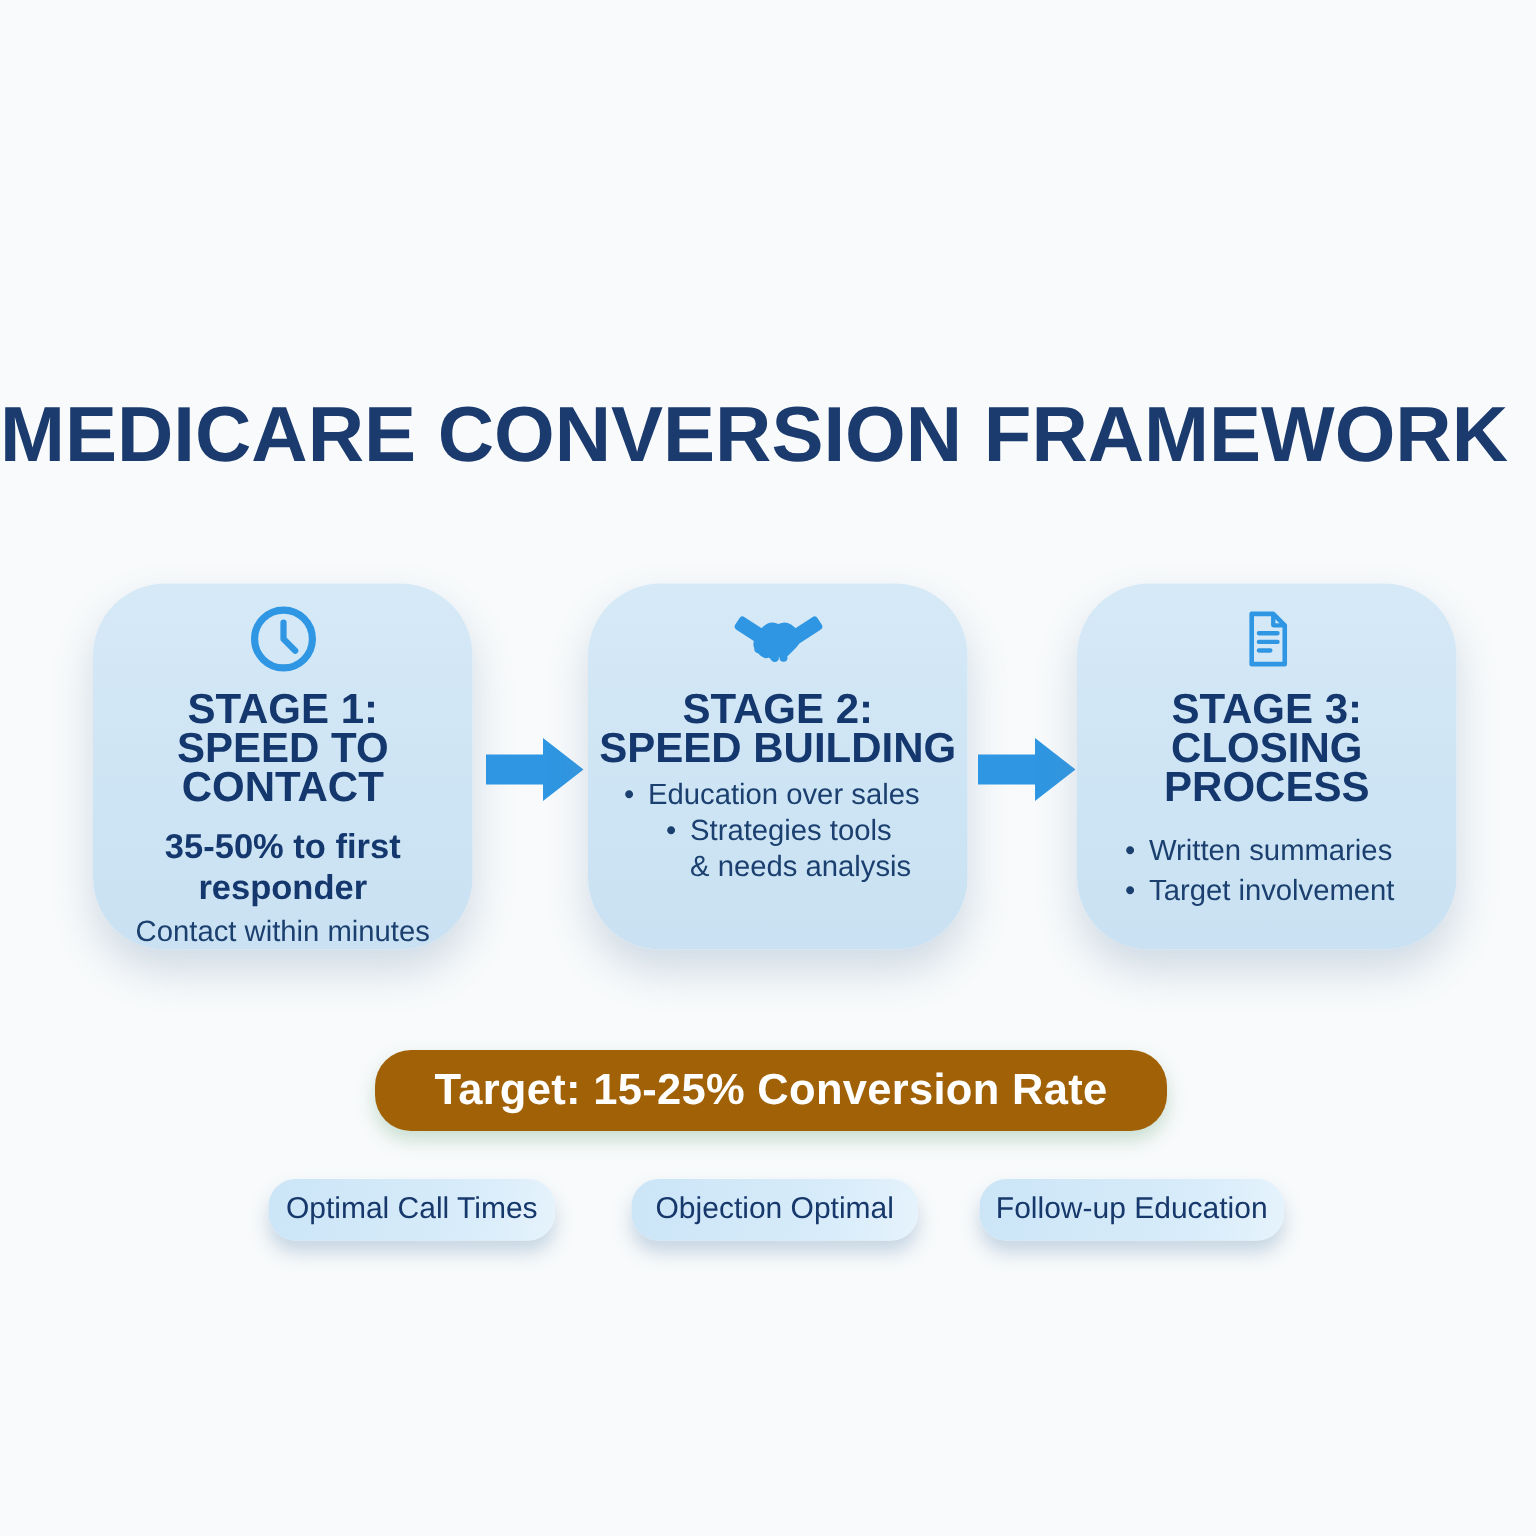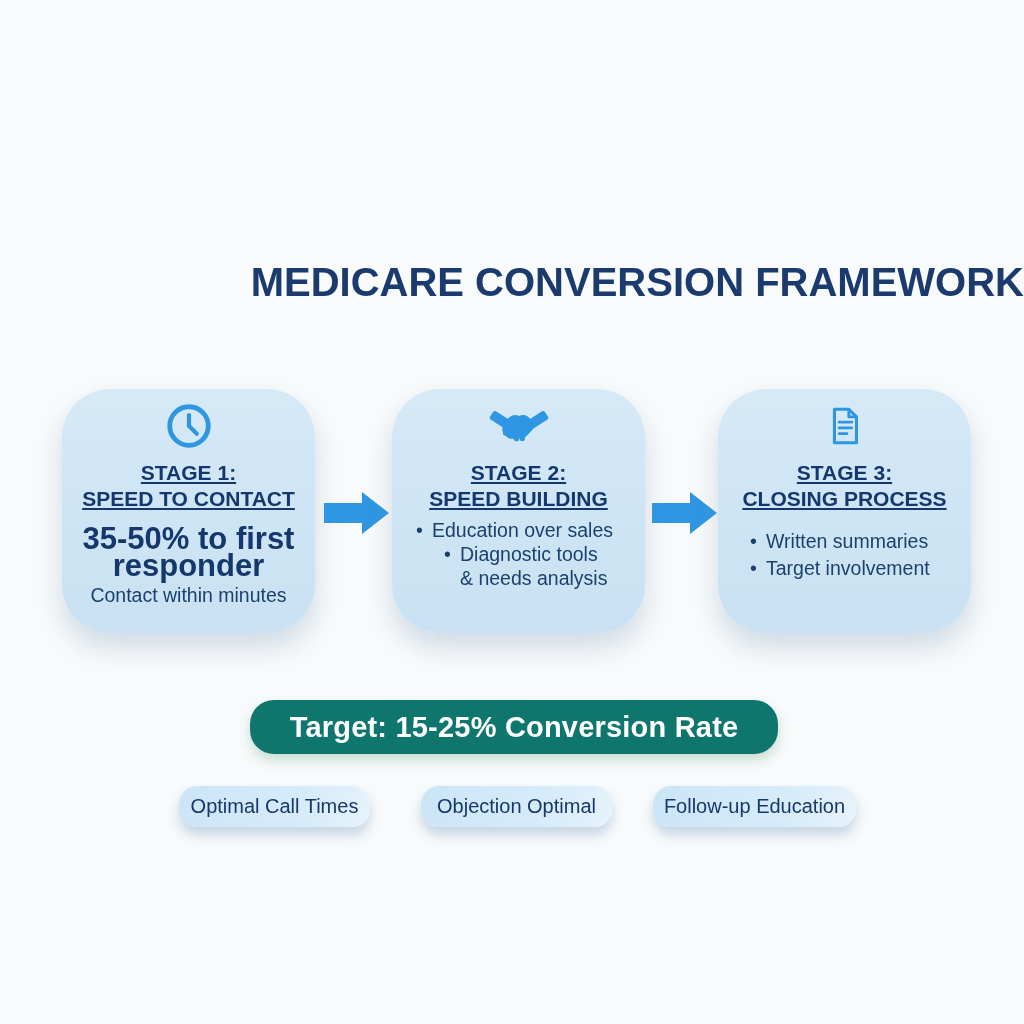--- a/index.html
+++ b/index.html
@@ -9,22 +9,22 @@
     width: 1024px;
     height: 1024px;
     background: #f8fafb;
     font-family: "Liberation Sans", sans-serif;
     overflow: hidden;
   }
   .title {
     position: absolute;
     left: 0; right: 0;
     top: 260px;
-    text-align: right;
-    font-size: 40px;
+    text-align: left;
+    font-size: 52px;
     font-weight: 700;
     letter-spacing: 0px;
     color: #1b3a6e;
   }
   .stage-card {
     position: absolute;
     top: 389px;
     width: 253px;
     height: 244px;
     background: linear-gradient(180deg, #d6e9f7 0%, #cde4f4 60%, #c9e1f2 100%);
@@ -35,30 +35,29 @@
     align-items: center;
     padding-top: 11px;
   }
   .card-1 { left: 62px; }
   .card-2 { left: 392px; }
   .card-3 { left: 718px; }
   .card-icon { height: 52px; display: flex; align-items: center; justify-content: center; }
   .stage-heading {
     margin-top: 8px;
     text-align: center;
-    font-size: 21px;
+    font-size: 28px;
     font-weight: 700;
     line-height: 26px;
     color: #14386e;
-    text-decoration: underline;
   }
   .emphasis {
     margin-top: 13px;
     text-align: center;
-    font-size: 31px;
+    font-size: 23px;
     font-weight: 700;
     line-height: 27px;
     color: #14386e;
   }
   .note {
     margin-top: 5px;
     text-align: right;
     font-size: 19.5px;
     color: #1b406f;
   }
@@ -77,21 +76,21 @@
   .bullet .line { display: block; }
   .flow-arrow { position: absolute; top: 491px; width: 66px; height: 44px; }
   .arrow-1 { left: 324px; }
   .arrow-2 { left: 652px; }
   .banner {
     position: absolute;
     left: 250px;
     top: 700px;
     width: 528px;
     height: 54px;
-    background: #0f766e;
+    background: #a16207;
     border-radius: 24px;
     box-shadow: 0 6px 12px rgba(110, 170, 130, 0.35);
     display: flex;
     align-items: center;
     justify-content: center;
     color: #ffffff;
     font-size: 29px;
     font-weight: 700;
     letter-spacing: 0.2px;
   }
@@ -163,21 +162,21 @@
     <div class="bullets">
       <div class="bullet">
         <span class="dot">•</span>
         <span class="bl">
           <span class="line">Education over sales</span>
         </span>
       </div>
       <div class="bullet indent">
         <span class="dot">•</span>
         <span class="bl">
-          <span class="line">Diagnostic tools</span>
+          <span class="line">Strategies tools</span>
           <span class="line">&amp; needs analysis</span>
         </span>
       </div>
     </div>
   </div>
 
   <svg class="flow-arrow arrow-2" viewBox="0 0 66 44">
     <polygon points="0,12 38,12 38,1 65,22 38,43 38,32 0,32" fill="#2e96e2"></polygon>
   </svg>
 

